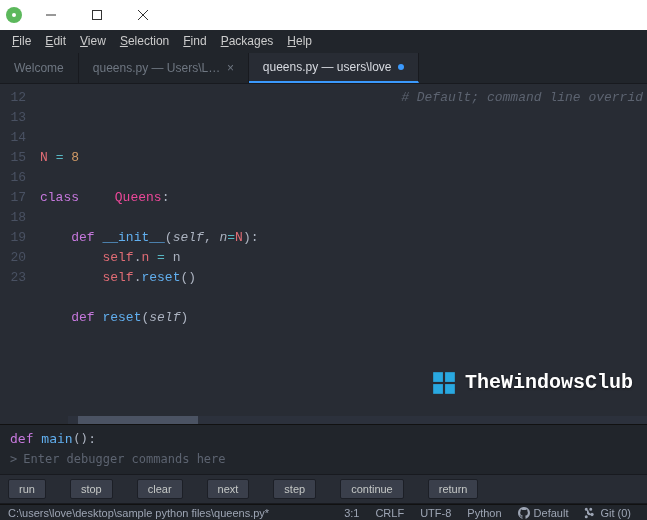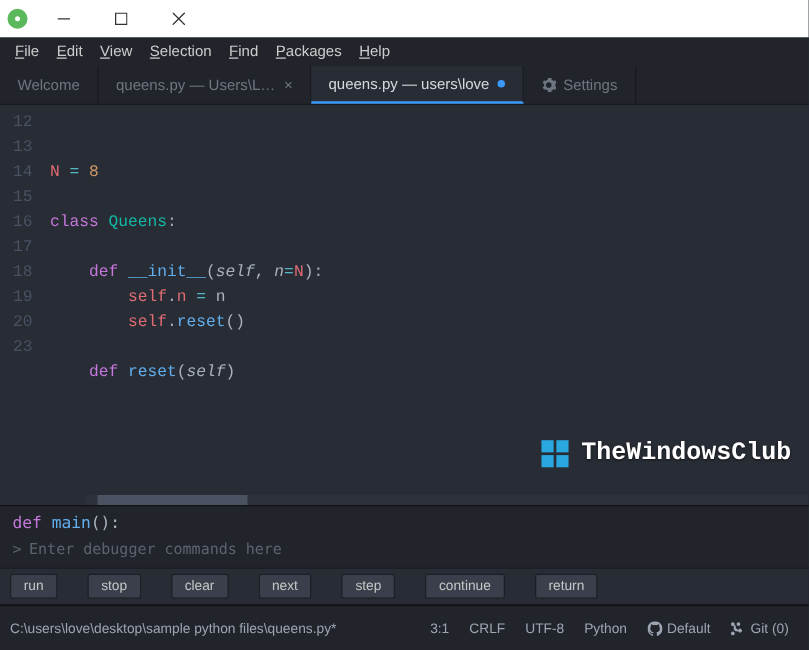--- a/index.html
+++ b/index.html
@@ -28,21 +28,21 @@
 .tab .gear { display: inline-flex; }
 .tab span { white-space: nowrap; overflow: hidden; text-overflow: ellipsis; }
 
 
 .editor { flex: 1; display: flex; overflow: hidden; position: relative; background: #282c34; font-family: Consolas, "Courier New", monospace; font-size: 13px; line-height: 20px; }
 .gutter { width: 34px; text-align: right; color: #495162; padding: 4px 8px 4px 0; user-select: none; }
 .code { flex: 1; padding: 4px 0; white-space: pre; overflow: hidden; position: relative; }
 .code .line { padding-left: 6px; }
 
 .tok-kw { color: #c678dd; }
-.tok-cls { color: #14b8a6; }
+.tok-cls { color: #ec4899; margin-left: 28px; }
 .tok-fn { color: #61afef; }
 .tok-op { color: #56b6c2; }
 .tok-var { color: #e06c75; }
 .tok-num { color: #d19a66; }
 .tok-param { color: #abb2bf; font-style: italic; }
 .tok-comment { color: #5c6370; font-style: italic; }
 .tok-txt { color: #abb2bf; }
 
 
 .watermark { position: absolute; right: 14px; bottom: 28px; display: flex; align-items: center; color: #fff; font-size: 20px; font-weight: 600; text-shadow: 0 1px 2px rgba(0,0,0,0.6); }
@@ -52,21 +52,21 @@
 
 
 .dbg-pane { background: #21252b; border-top: 1px solid #111; display: flex; flex-direction: column; }
 .dbg-header { padding: 6px 10px 2px; font-family: Consolas, monospace; font-size: 13px; color: #d7dae0; }
 .dbg-input { padding: 4px 10px 8px; display: flex; align-items: center; gap: 6px; color: #5c6370; font-family: Consolas, monospace; font-size: 12px; }
 .dbg-buttons { display: flex; gap: 24px; padding: 4px 8px; border-top: 1px solid #181a1f; border-bottom: 1px solid #181a1f; background: #282c34; }
 .dbg-btn { background: #3a3f4b; color: #c5c8c6; font-size: 11px; padding: 3px 10px; border: 1px solid #1c1f26; border-radius: 2px; }
 .dbg-output { padding: 4px 10px 6px; font-family: Consolas, monospace; font-size: 12px; color: #9da5b4; line-height: 16px; white-space: pre; max-height: 82px; overflow: hidden; }
 
 
-.status { background: #21252b; height: 36px; border-top: 1px solid #111; display: flex; align-items: center; padding: 0 8px; font-size: 11px; color: #9da5b4; }
+.status { background: #21252b; height: 16px; border-top: 1px solid #111; display: flex; align-items: center; padding: 0 8px; font-size: 11px; color: #9da5b4; }
 .status .left { flex: 1; white-space: nowrap; overflow: hidden; text-overflow: ellipsis; }
 .status .chunk { padding: 0 8px; display: flex; align-items: center; gap: 4px; }
 </style>
 </head>
 <body>
 
 <div class="titlebar">
   <div class="app-icon">
     <svg viewBox="0 0 24 24">
         <circle cx="12" cy="12" r="10" fill="#5cb85c"></circle>
@@ -107,44 +107,37 @@
       <span>Welcome</span>
     </div>
     <div class="tab">
       <span>queens.py — Users\Love</span>
       <span class="close-x">×</span>
     </div>
     <div class="tab active">
       <span>queens.py — users\love</span>
       <span class="dot"></span>
     </div>
-    <div class="tab">
-      <span class="gear">
-        <svg width="12" height="12" viewBox="0 0 16 16">
-          <path fill="#6e7681" d="M8 5a3 3 0 1 0 0 6 3 3 0 0 0 0-6zm7 3a7 7 0 0 1-.1 1.2l1.6 1.3-1.5 2.6-1.9-.7a6 6 0 0 1-2 1.2l-.3 2H7.2l-.3-2a6 6 0 0 1-2-1.2l-1.9.7L1.5 10.5l1.6-1.3A7 7 0 0 1 3 8a7 7 0 0 1 .1-1.2L1.5 5.5 3 2.9l1.9.7a6 6 0 0 1 2-1.2l.3-2h3.6l.3 2a6 6 0 0 1 2 1.2l1.9-.7 1.5 2.6-1.6 1.3c.07.4.1.8.1 1.2z"></path>
-        </svg>
-      </span>
-      <span>Settings</span>
-    </div>
   </div>
 
 <div class="editor">
   <div class="gutter" id="gutter">
       <div>12</div>
       <div>13</div>
       <div>14</div>
       <div>15</div>
       <div>16</div>
       <div>17</div>
       <div>18</div>
       <div>19</div>
       <div>20</div>
       <div>23</div>
     </div>
   <div class="code" id="code">
+    <div style="position:absolute; right:4px; top:4px;" class="tok-comment"># Default; command line overrid</div>
     <div class="line"><span class="tok-var">N</span><span class="tok-txt"> </span><span class="tok-op">=</span><span class="tok-txt"> </span><span class="tok-num">8</span></div><div class="line">&nbsp;</div><div class="line"><span class="tok-kw">class </span><span class="tok-cls">Queens</span><span class="tok-txt">:</span></div><div class="line">&nbsp;</div><div class="line"><span class="tok-kw">    def </span><span class="tok-fn">__init__</span><span class="tok-txt">(</span><span class="tok-param">self</span><span class="tok-txt">, </span><span class="tok-param">n</span><span class="tok-op">=</span><span class="tok-var">N</span><span class="tok-txt">):</span></div><div class="line"><span class="tok-txt">        </span><span class="tok-var">self</span><span class="tok-txt">.</span><span class="tok-var">n</span><span class="tok-txt"> </span><span class="tok-op">=</span><span class="tok-txt"> n</span></div><div class="line"><span class="tok-txt">        </span><span class="tok-var">self</span><span class="tok-txt">.</span><span class="tok-fn">reset</span><span class="tok-txt">()</span></div><div class="line">&nbsp;</div><div class="line"><span class="tok-kw">    def </span><span class="tok-fn">reset</span><span class="tok-txt">(</span><span class="tok-param">self</span><span class="tok-txt">)</span></div><div class="line"><span class="tok-txt">             </span></div><div class="watermark">
       <svg width="26" height="26" viewBox="0 0 24 24">
           <rect x="2" y="2" width="9" height="9" fill="#29a8e0"></rect>
           <rect x="13" y="2" width="9" height="9" fill="#29a8e0"></rect>
           <rect x="2" y="13" width="9" height="9" fill="#29a8e0"></rect>
           <rect x="13" y="13" width="9" height="9" fill="#29a8e0"></rect>
         </svg>
       <span>TheWindowsClub</span>
     </div>
     <div class="editor-scroll"><div class="thumb"></div></div>

